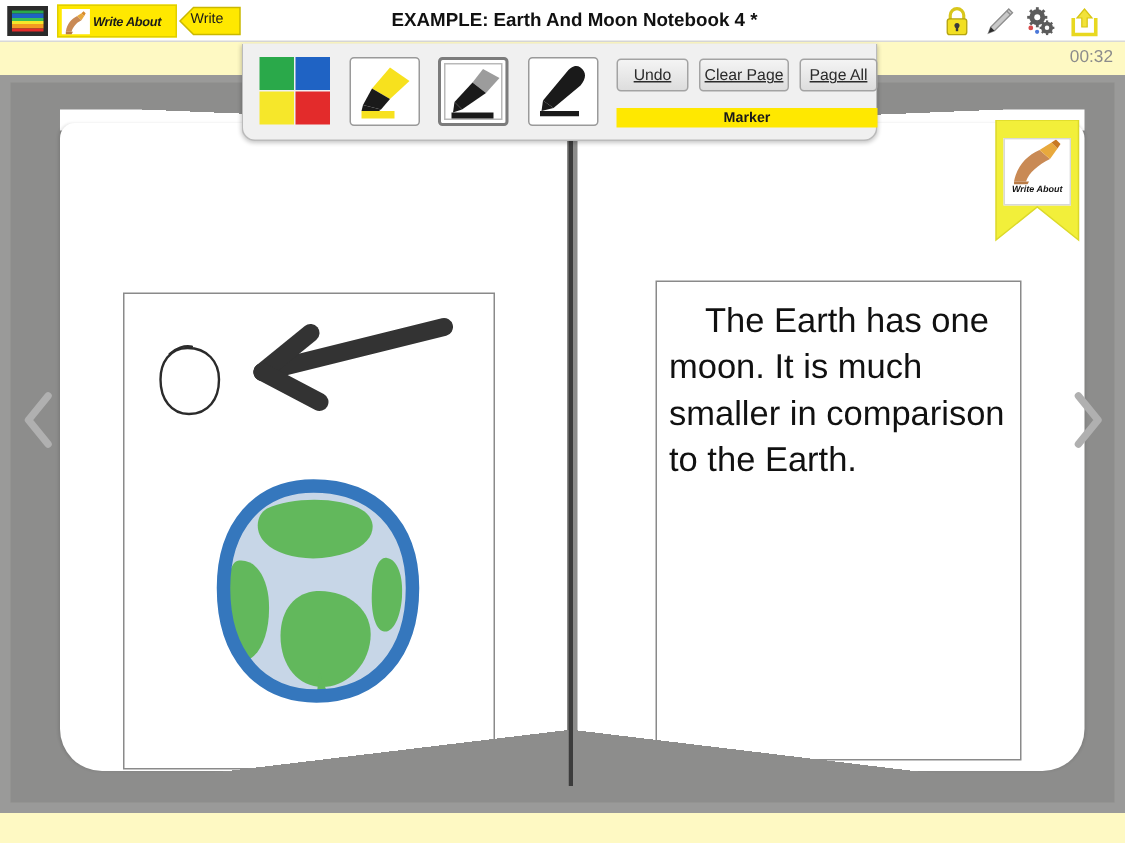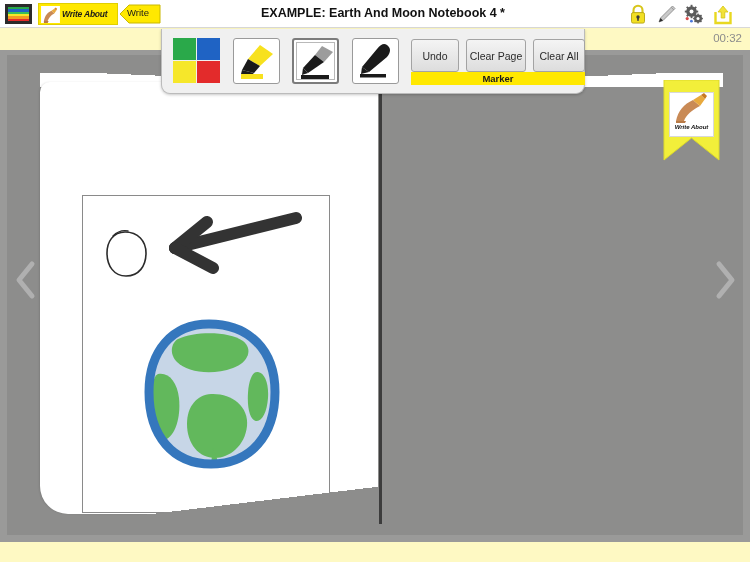--- a/index.html
+++ b/index.html
@@ -86,26 +86,27 @@
   #tool-color .q { position: absolute; width: 23px; height: 22px; }
   #tool-color .q1 { left: 0;  top: 0;  background: #2aa94a; }
   #tool-color .q2 { left: 24px; top: 0;  background: #1f63c4; }
   #tool-color .q3 { left: 0;  top: 23px; background: #f6e72a; }
   #tool-color .q4 { left: 24px; top: 23px; background: #e32b2b; }
   #tool-highlighter { left: 71px; }
   #tool-marker      { left: 130px; }
   #tool-pen         { left: 190px; }
 
   .panel-btn {
-    position: absolute; top: 10px; height: 33px;
+    position: absolute; top: 10px; height: 22px;
     background: linear-gradient(#f4f4f4,#dddddd);
     border: 1px solid #a3a3a3; border-radius: 3px;
     font-size: 10.5px; color: #2b2b2b; cursor: pointer;
     display: flex; align-items: center; justify-content: center;
     font-family: "Liberation Sans", sans-serif;
+    text-decoration: underline;
   }
   #btn-undo      { left: 249px; width: 48px; }
   #btn-clearpage { left: 304px; width: 60px; text-align: center; }
   #btn-clearall  { left: 371px; width: 52px; }
 
   #marker-bar {
     position: absolute; left: 249px; top: 43px; width: 174px; height: 13px;
     background: #ffe800;
     display: flex; align-items: center; justify-content: center;
     font-size: 9.5px; color: #1a1a1a; font-weight: bold;
@@ -288,20 +289,25 @@
               <path d="M75 178 C86 176 94 186 96 202 C98 222 92 240 82 244 C73 247 68 232 68 212 C68 192 70 180 75 178 Z"></path>
               <path d="M175 176 C182 177 186 188 185 202 C184 216 179 226 173 225 C167 224 164 212 165 197 C166 183 170 175 175 176 Z"></path>
               <path d="M128 198 C148 197 166 210 164 230 C162 250 146 262 132 262 C116 262 104 248 104 228 C104 210 114 199 128 198 Z"></path>
               <path d="M130 252 L136 268 L128 268 Z"></path>
             </g>
             <path d="M126 128 C89 128 66 155 66 196 C66 240 90 268 128 268 C168 268 192 239 192 196 C192 154 166 128 126 128 Z" fill="none" stroke="#3577bd" stroke-width="9" stroke-linecap="round"></path>
           </svg>
         </div>
       </div>
 
+      <div class="page" id="page-right">
+        <div id="text-frame">
+          <div id="story-text">The Earth has one moon. It is much smaller in comparison to the Earth.</div>
+        </div>
+      </div>
 
       <div id="spine"></div>
       <div id="spine-shadow-l"></div>
       <div id="spine-shadow-r"></div>
 
       <div id="bookmark">
         <svg viewBox="0 0 63 95" width="63" height="95">
           <path d="M4 0 L59 0 L59 80 L31.5 58 L4 80 Z" fill="#f2ef3a" stroke="#dcd92a" stroke-width="1"></path>
         </svg>
         <div id="bookmark-card">
@@ -356,18 +362,18 @@
     <div class="tool-btn" id="tool-pen">
       <svg viewBox="0 0 45 44" width="45" height="44">
         <path d="M34 6 C38 9 38 13 34 18 L16 33 L9 28 L24 10 C28 5 31 4 34 6 Z" fill="#1a1a1a"></path>
         <path d="M9 28 L16 33 L8 35 Z" fill="#1a1a1a"></path>
         <rect x="7" y="35" width="26" height="3.5" fill="#1a1a1a"></rect>
       </svg>
     </div>
 
     <button class="panel-btn" id="btn-undo">Undo</button>
     <button class="panel-btn" id="btn-clearpage">Clear Page</button>
-    <button class="panel-btn" id="btn-clearall">Clear All</button>
+    <button class="panel-btn" id="btn-clearall">Page All</button>
 
     <div id="marker-bar">Marker</div>
   </div>
 
 </div>
 
 </body></html>

